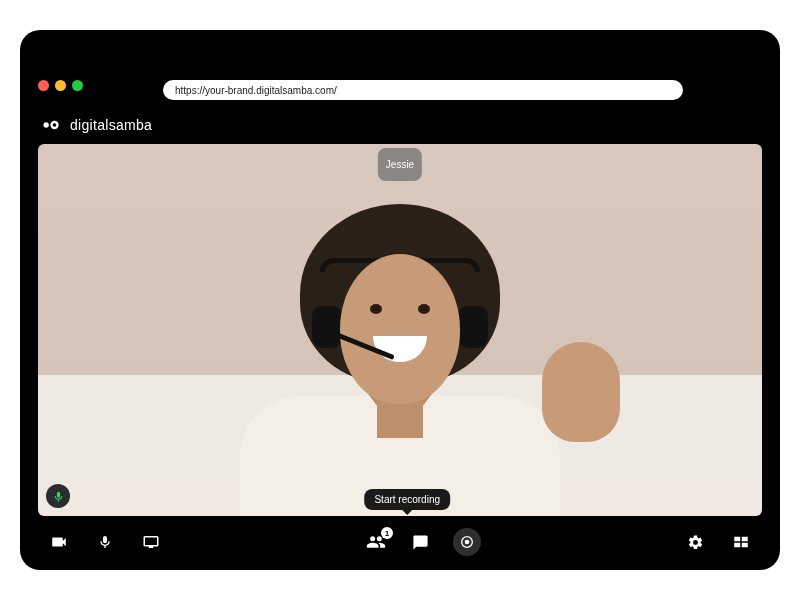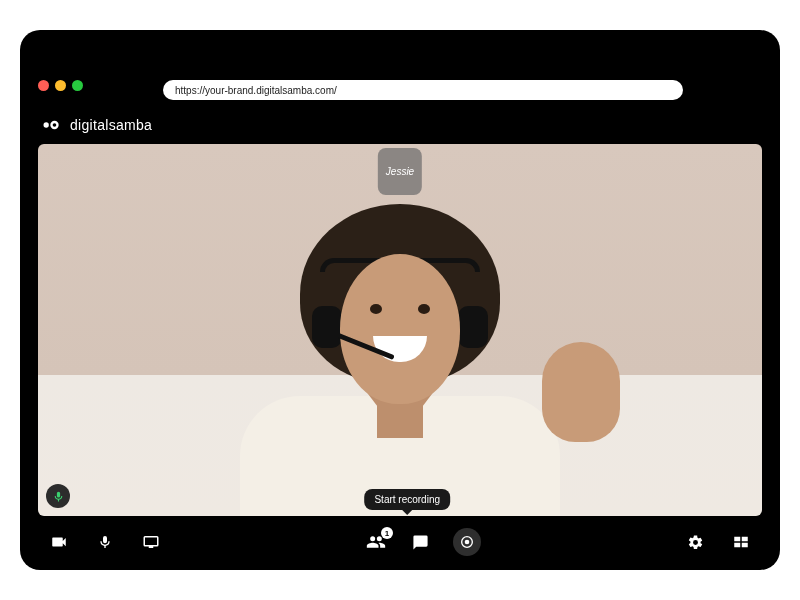--- a/index.html
+++ b/index.html
@@ -169,23 +169,22 @@
     width: 78px; height: 100px;
     background: #c89b78;
     border-radius: 40px 40px 34px 34px;
   }
   .nametag {
     position: absolute;
     top: 4px; left: 50%; transform: translateX(-50%);
     background: #8b8683;
     color: #fff;
     font-size: 10px;
-    padding: 18px 8px;
+    padding: 11px 8px;
     border-radius: 8px;
-    font-style: italic;
   }
   .mic-pill {
     position: absolute;
     left: 8px; bottom: 8px;
     width: 24px; height: 24px;
     border-radius: 50%;
     background: #2c2c2c;
     display: flex; align-items: center; justify-content: center;
   }
   .tooltip {

